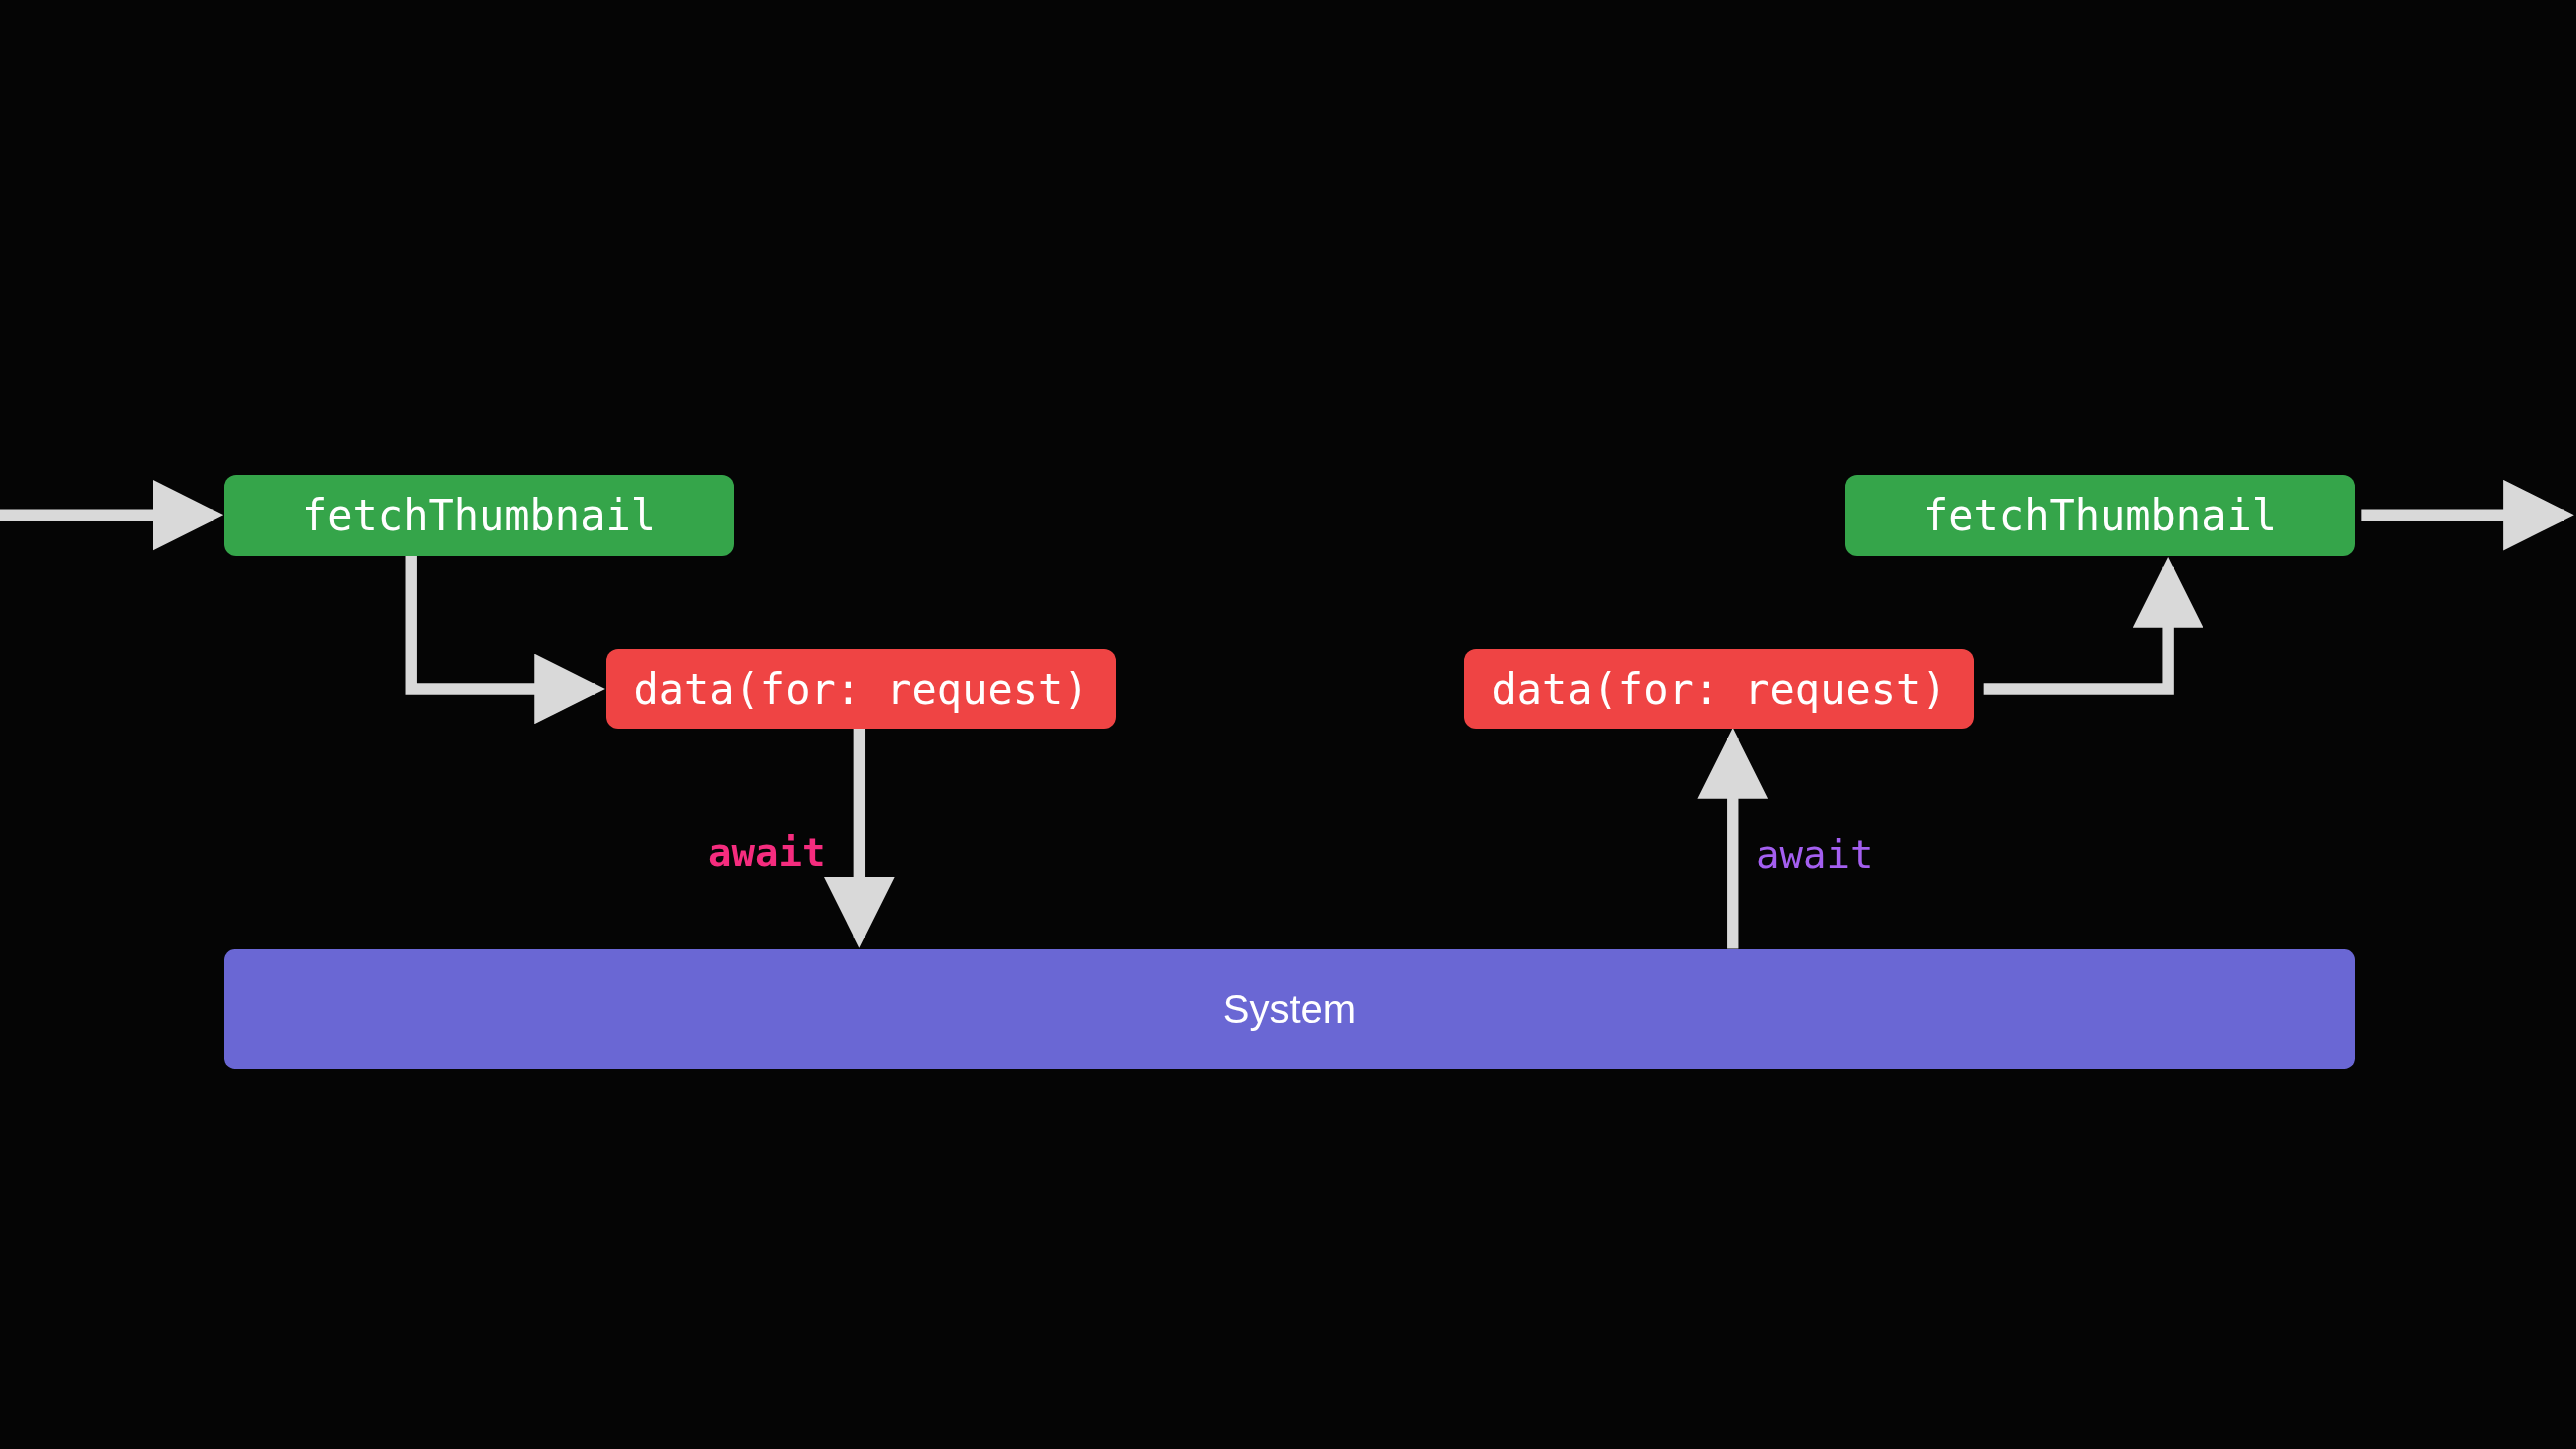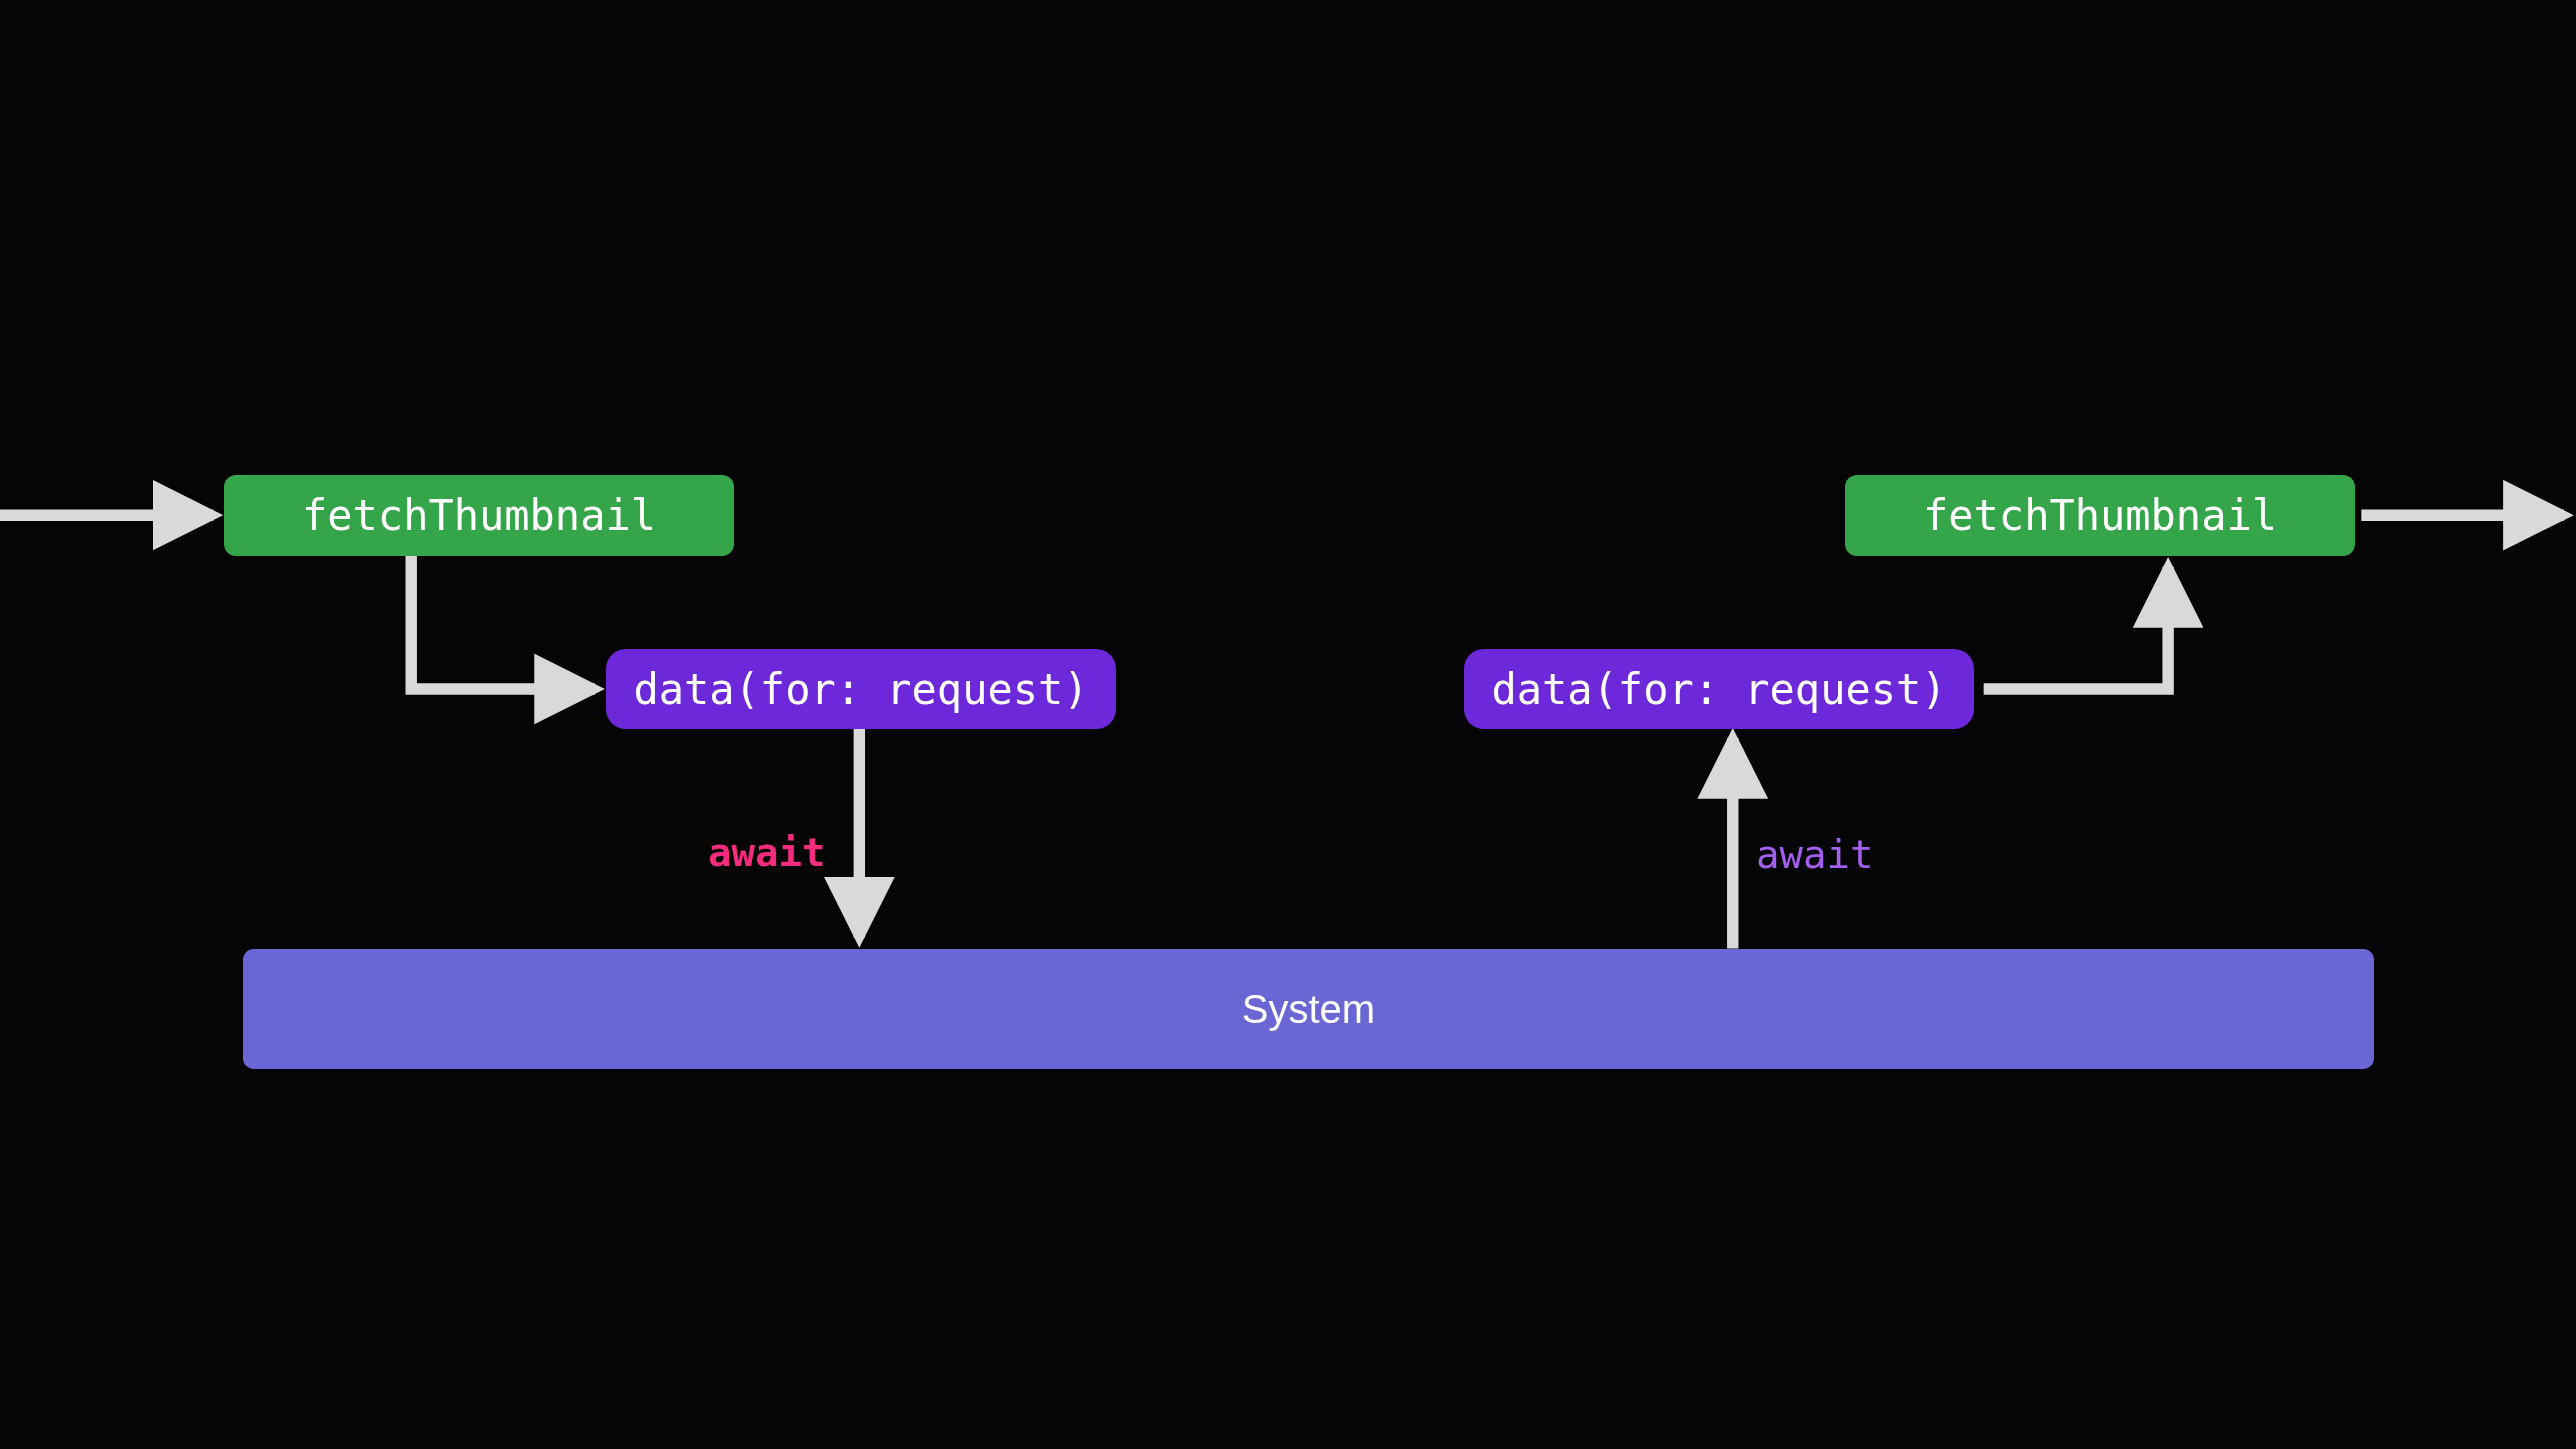--- a/index.html
+++ b/index.html
@@ -23,21 +23,21 @@
   .node{
     position:absolute;box-sizing:border-box;
     display:flex;align-items:center;justify-content:center;
     border-radius:12px;color:#ffffff;white-space:nowrap;
   }
   .node.fn{
     font-family:"DejaVu Sans Mono","Liberation Mono",monospace;
     font-size:42px;font-weight:400;letter-spacing:0px;
   }
   .node.green{background:#35A54A;}
-  .node.yellow{background:#6d28d9;border-radius:20px;}
+  .node.yellow{background:#ef4444;}
   .node.system{
     background:#6A67D4;border-radius:10.7px;
     font-family:"Liberation Sans",sans-serif;
     font-size:40px;font-weight:500;
   }
 
   
   .kw{
     position:absolute;
     font-family:"DejaVu Sans Mono","Liberation Mono",monospace;
@@ -88,18 +88,18 @@
   <div class="node fn yellow" style="left:1464px;top:649px;width:510px;height:80px;">
     <span>data(for: request)</span>
   </div>
 
   <div class="kw resume" style="left:1756px;top:794px;">await</div>
 
   <div class="node fn green" style="left:1845px;top:475px;width:510px;height:81px;">
     <span>fetchThumbnail</span>
   </div>
 
-  <div class="node system" style="left:224px;top:949px;width:2131px;height:120px;margin-left:19px;">
+  <div class="node system" style="left:224px;top:949px;width:2131px;height:120px;">
     <span>System</span>
   </div>
 
 </div>
 
 
 </body></html>

